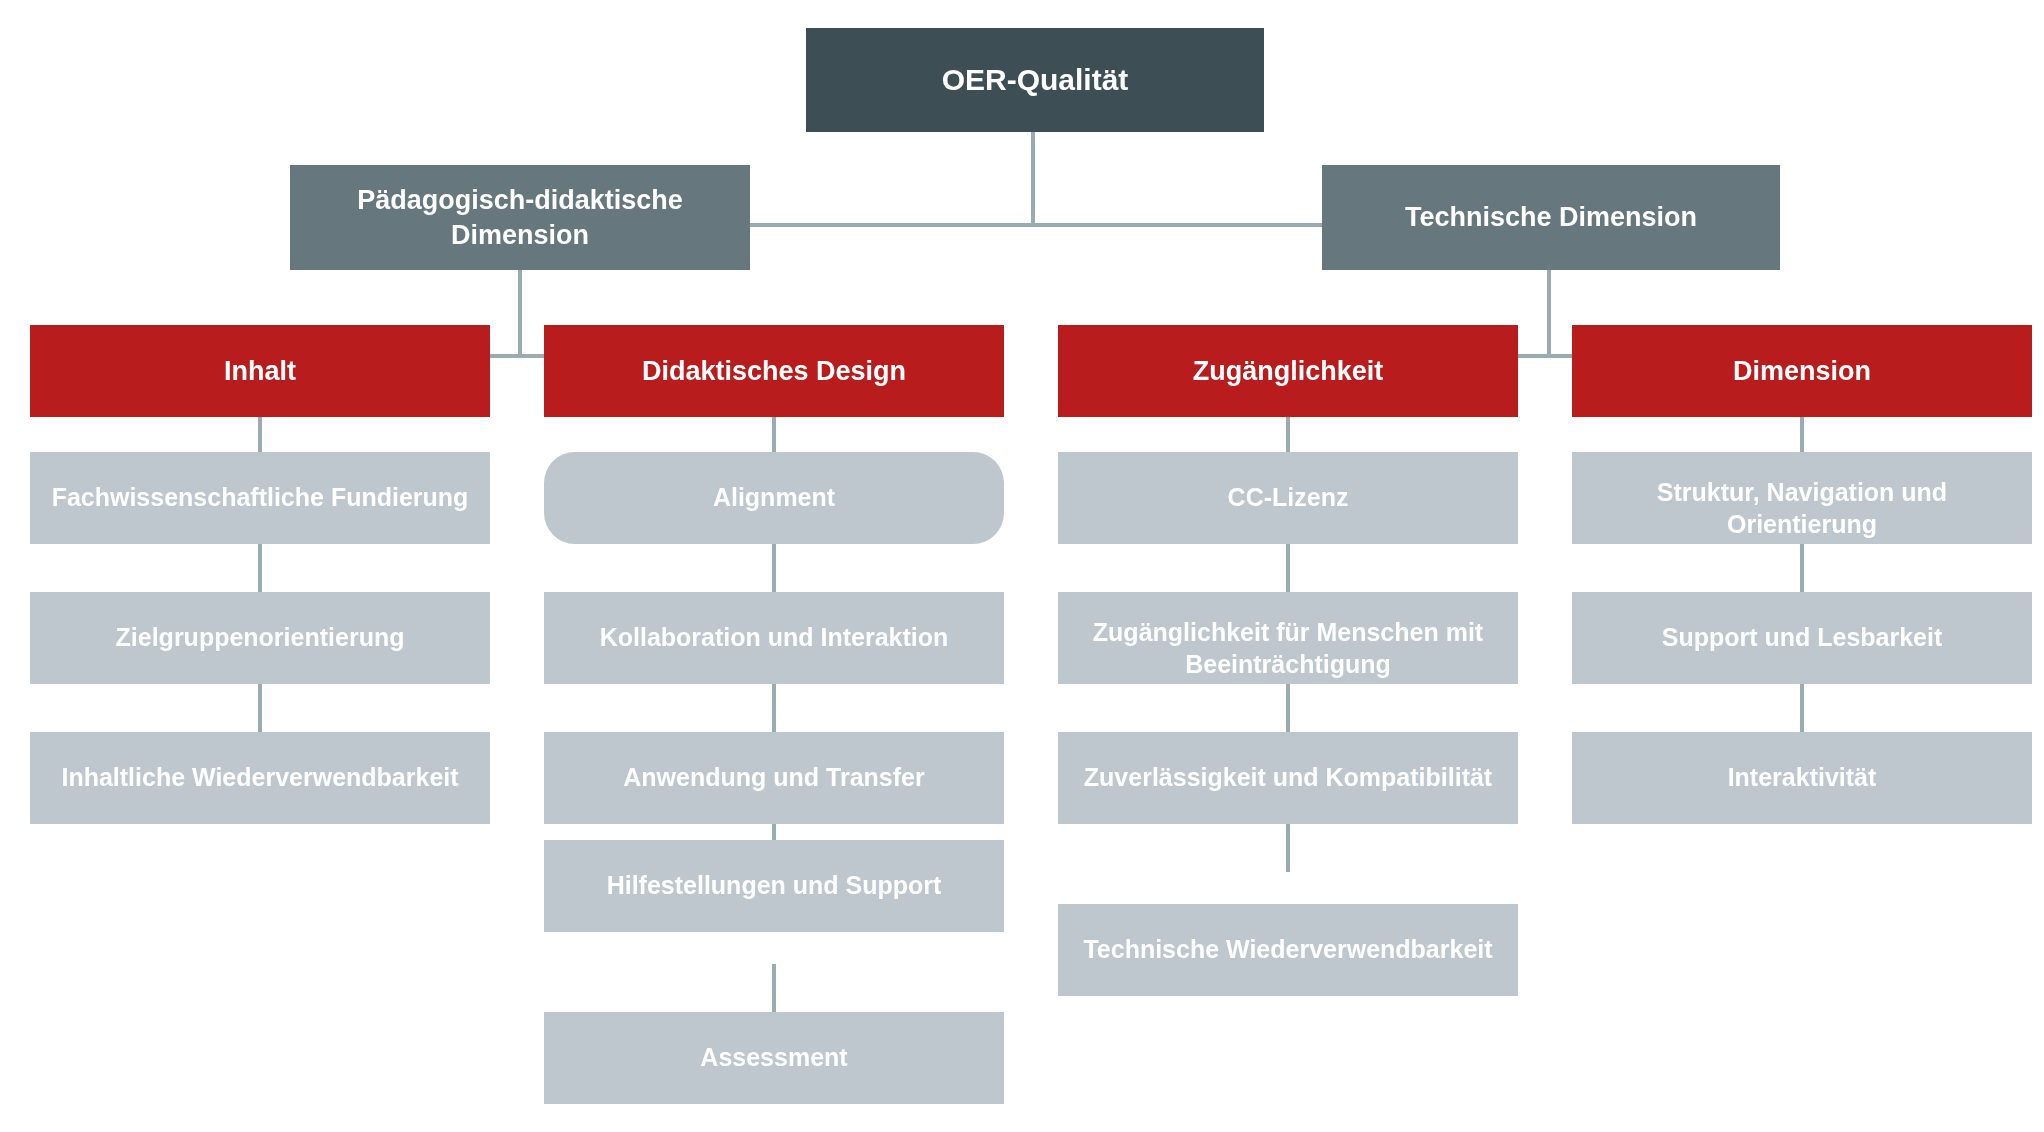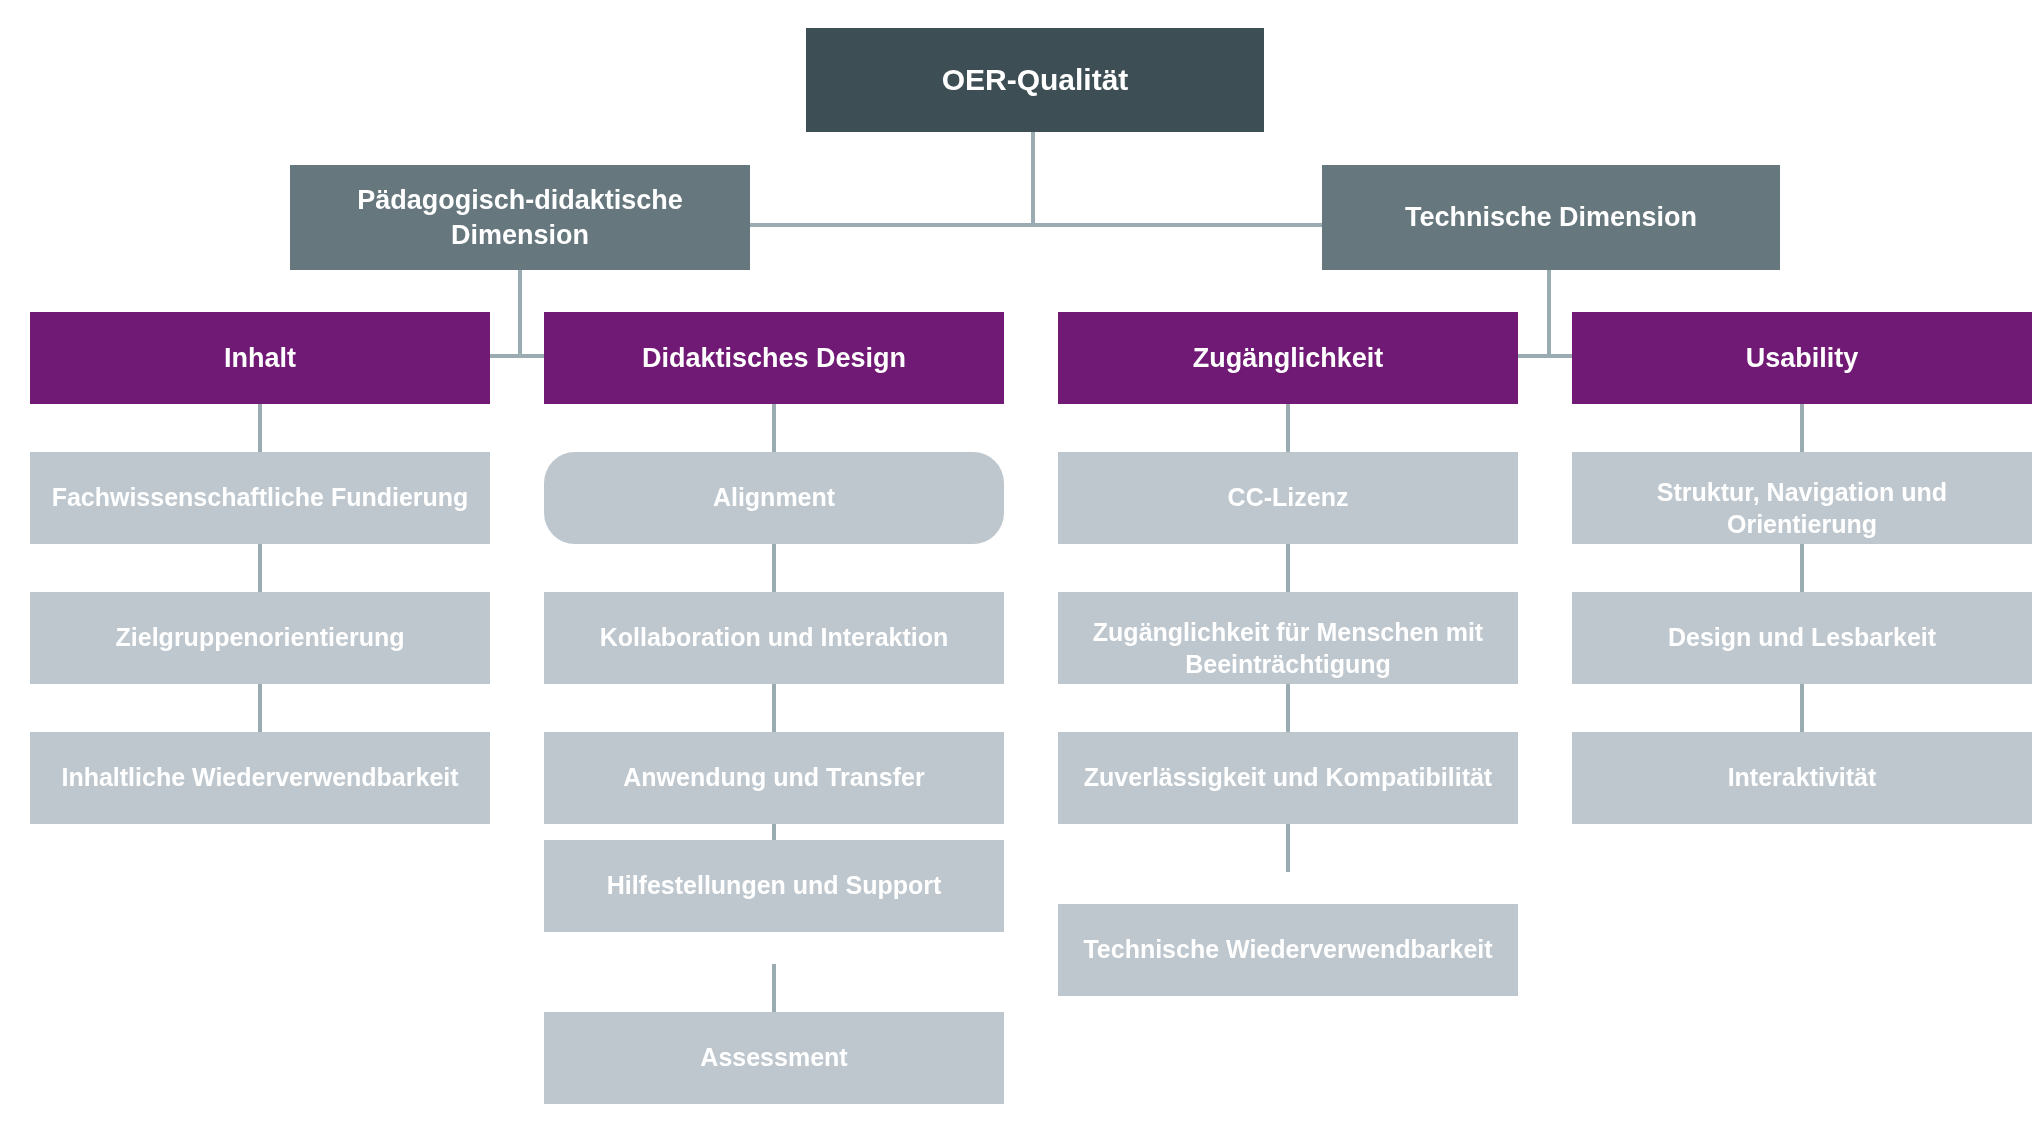--- a/index.html
+++ b/index.html
@@ -6,21 +6,21 @@
   body{width:2044px;height:1132px;position:relative;overflow:hidden;
        font-family:"Liberation Sans","DejaVu Sans",sans-serif;}
   #stage{position:absolute;left:0;top:0;width:2044px;height:1132px;}
 
   .node{position:absolute;box-sizing:border-box;display:flex;align-items:center;
         justify-content:center;text-align:center;color:#ffffff;font-weight:bold;
         line-height:1.26;padding:4px 10px;}
 
   .lvl-root{background:#3d4e54;font-size:30px;}
   .lvl-dim{background:#66777e;font-size:27px;}
-  .lvl-cat{background:#701a75;font-size:27px;}
+  .lvl-cat{background:#b91c1c;font-size:27px;margin-top:13px;}
   .lvl-item{background:#bec7ce;font-size:25px;}
 
   .conn{position:absolute;background:#9aabb2;}
 </style>
 </head>
 <body>
 
 <div id="stage">
 
   <div class="conn" style="left:1031px;top:132px;width:4px;height:93px;"></div>
@@ -68,21 +68,21 @@
   <div class="node lvl-cat" style="left:30px;top:312px;width:460px;height:92px;">
     <span>Inhalt</span>
   </div>
   <div class="node lvl-cat" style="left:544px;top:312px;width:460px;height:92px;">
     <span>Didaktisches Design</span>
   </div>
   <div class="node lvl-cat" style="left:1058px;top:312px;width:460px;height:92px;">
     <span>Zugänglichkeit</span>
   </div>
   <div class="node lvl-cat" style="left:1572px;top:312px;width:460px;height:92px;">
-    <span>Usability</span>
+    <span>Dimension</span>
   </div>
 
   <div class="node lvl-item" style="left:30px;top:452px;width:460px;height:92px;">
     <span>Fachwissenschaftliche Fundierung</span>
   </div>
   <div class="node lvl-item" style="left:30px;top:592px;width:460px;height:92px;">
     <span>Zielgruppenorientierung</span>
   </div>
   <div class="node lvl-item" style="left:30px;top:732px;width:460px;height:92px;">
     <span>Inhaltliche Wiederverwendbarkeit</span>
@@ -114,19 +114,19 @@
     <span>Zuverlässigkeit und Kompatibilität</span>
   </div>
   <div class="node lvl-item" style="left:1058px;top:872px;width:460px;height:92px;margin-top:32px;">
     <span>Technische Wiederverwendbarkeit</span>
   </div>
 
   <div class="node lvl-item" style="left:1572px;top:452px;width:460px;height:92px;align-items:flex-end;">
     <span>Struktur, Navigation und Orientierung</span>
   </div>
   <div class="node lvl-item" style="left:1572px;top:592px;width:460px;height:92px;">
-    <span>Design und Lesbarkeit</span>
+    <span>Support und Lesbarkeit</span>
   </div>
   <div class="node lvl-item" style="left:1572px;top:732px;width:460px;height:92px;">
     <span>Interaktivität</span>
   </div>
 
 </div>
 
 </body></html>

